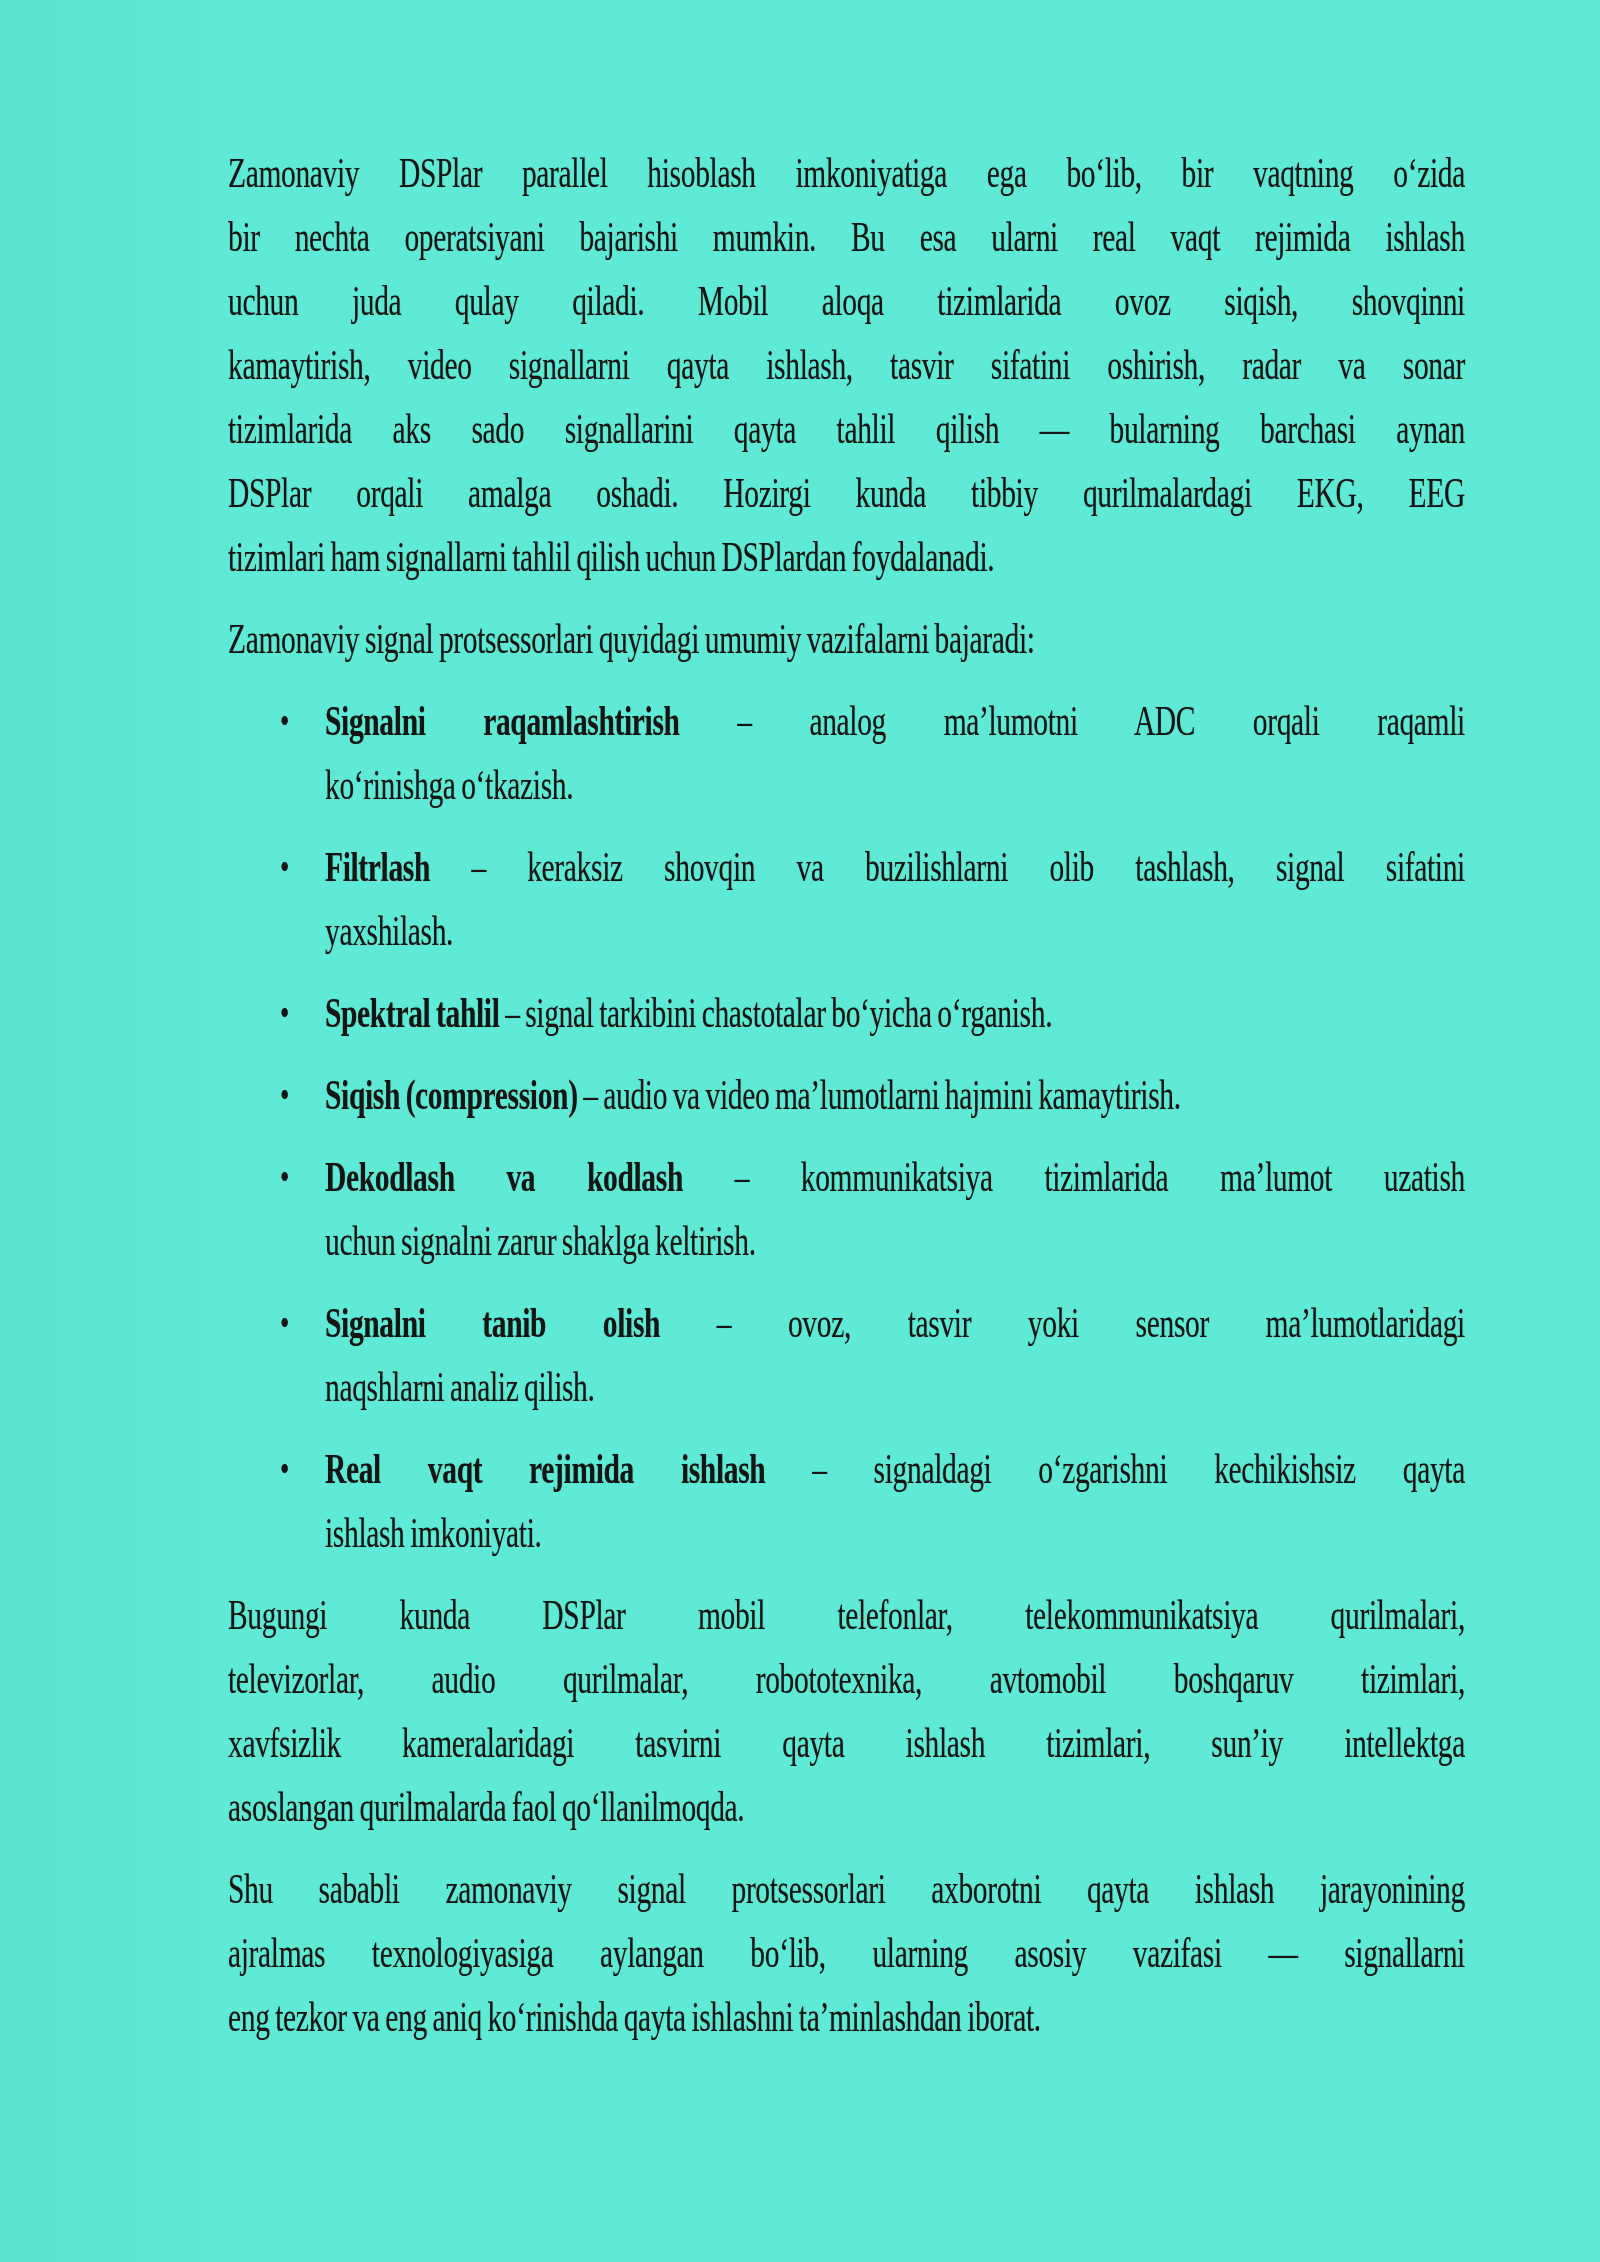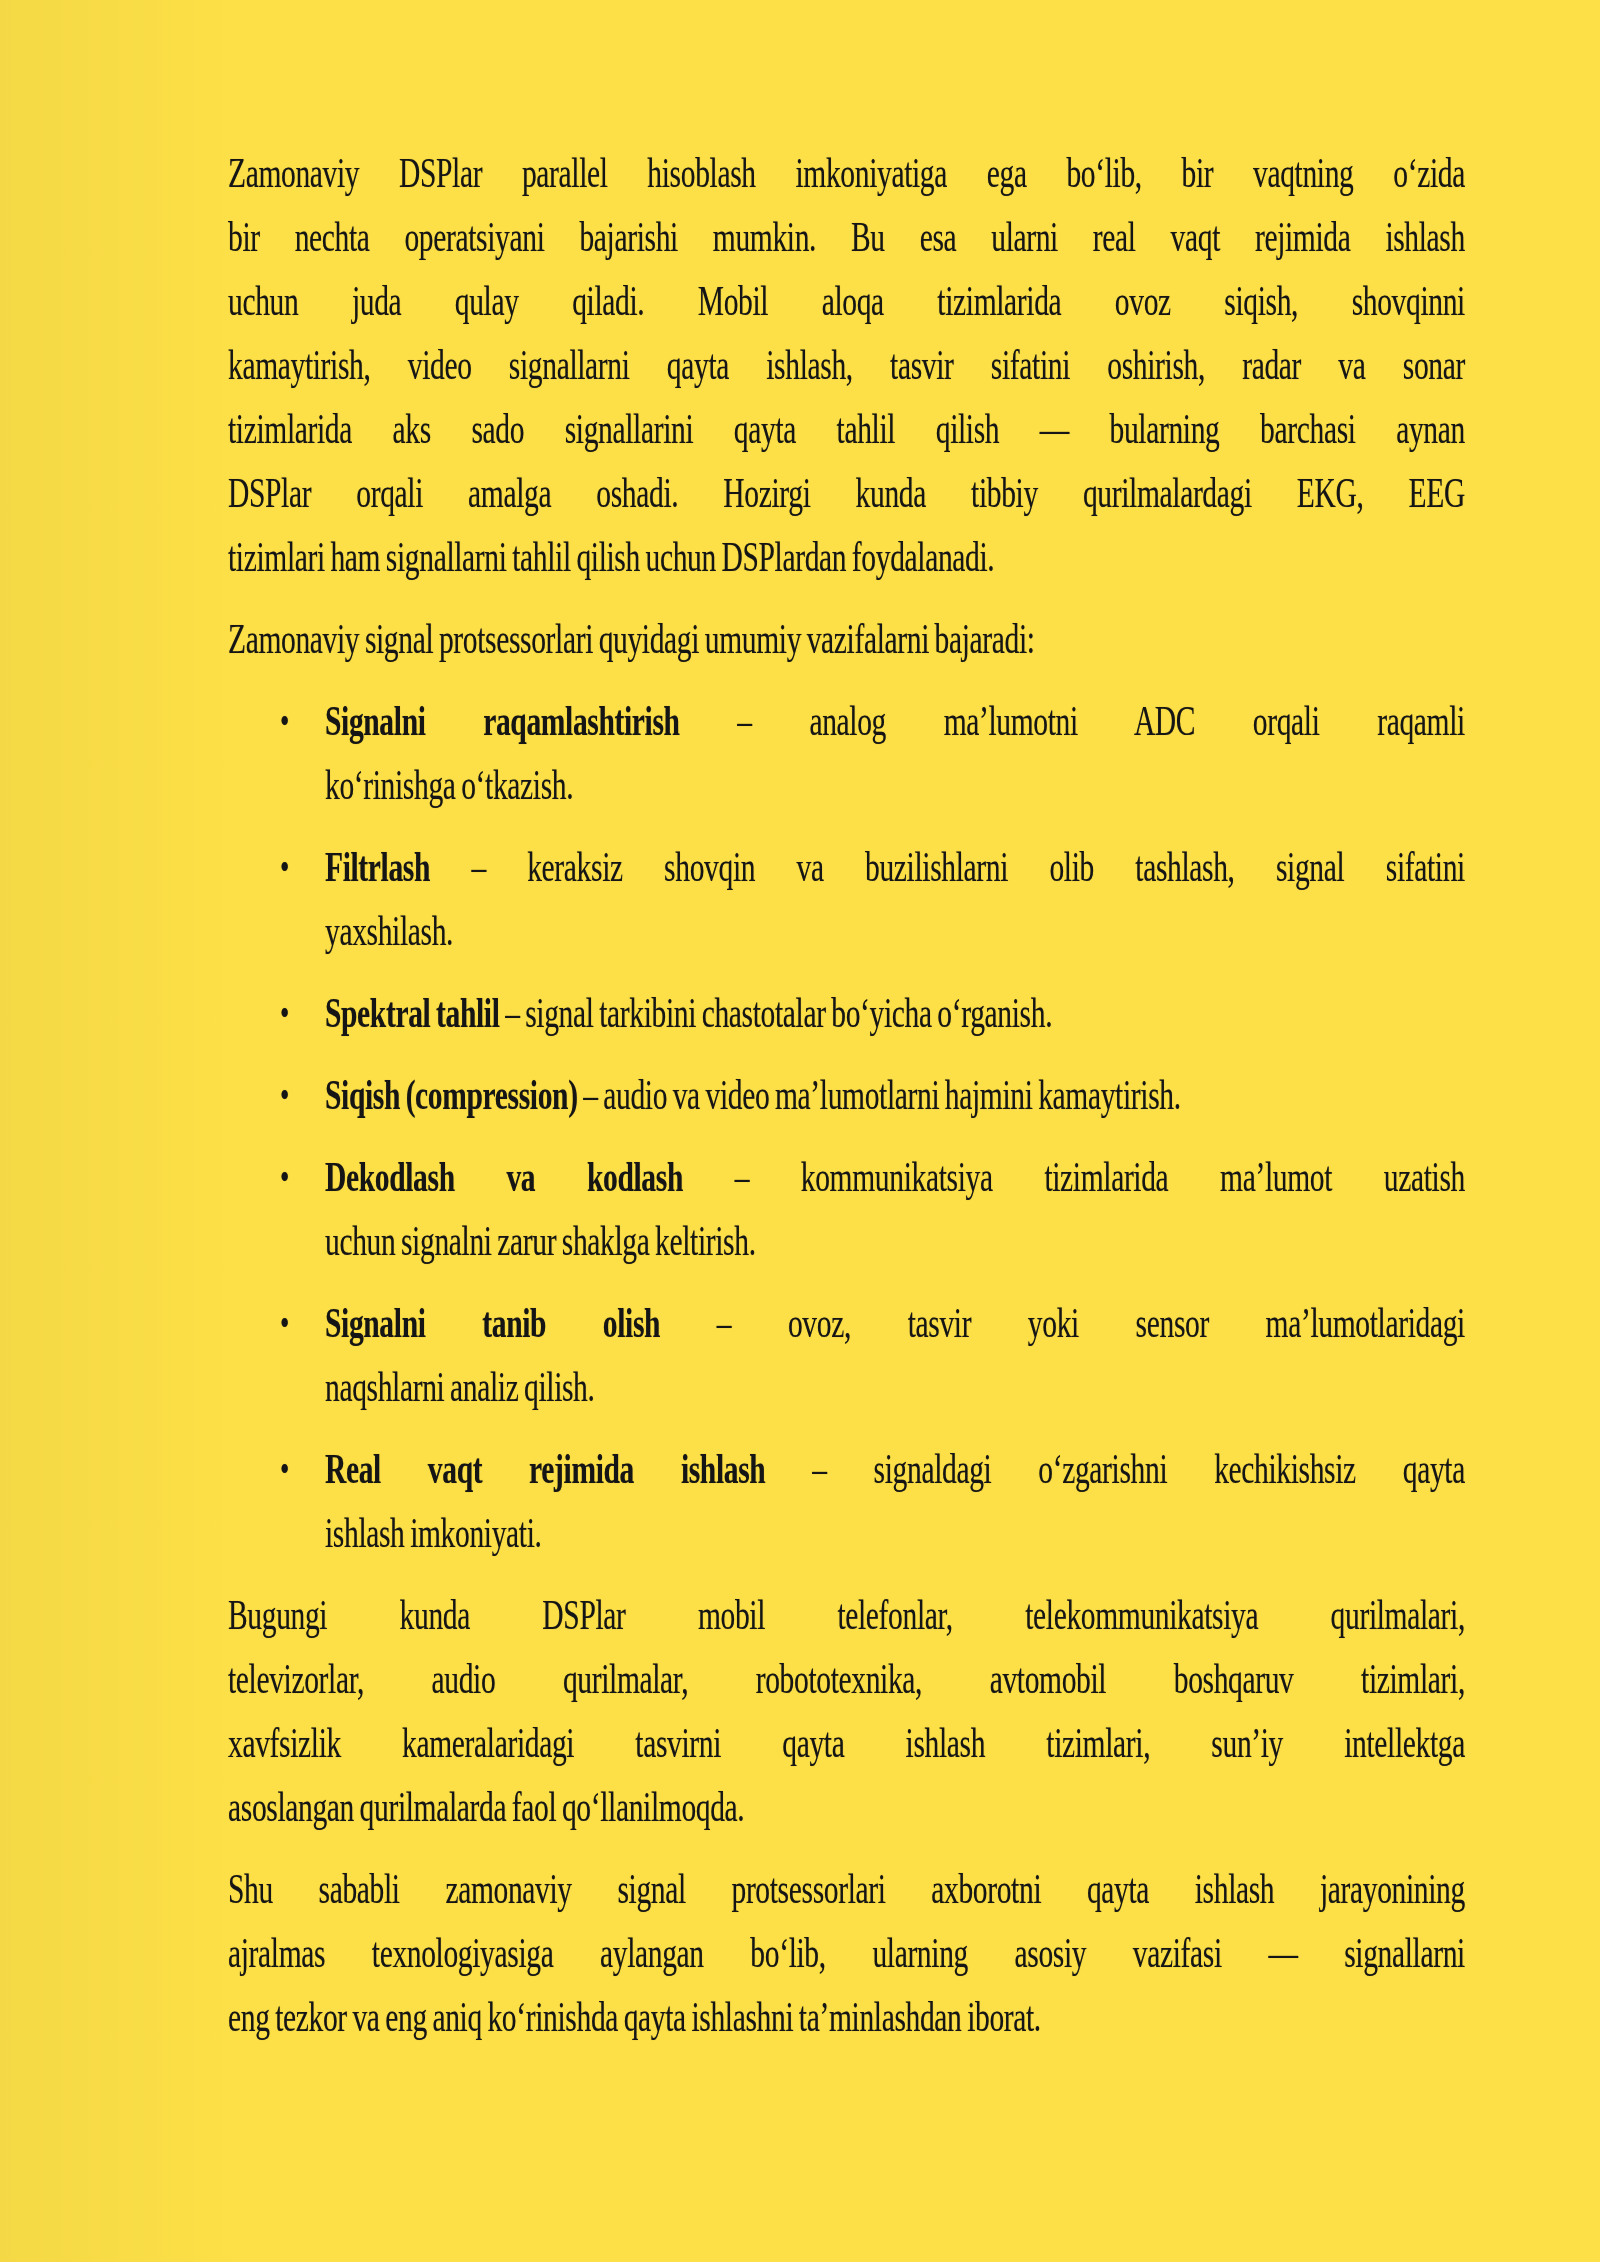--- a/index.html
+++ b/index.html
@@ -5,21 +5,21 @@
   html, body {
     margin: 0;
     padding: 0;
     background: #ffffff;
     overflow: hidden;
   }
   .page {
     position: relative;
     width: 1600px;
     height: 2262px;
-    background: #fde047;
+    background: #5eead4;
     overflow: hidden;
     font-family: "Liberation Serif", "DejaVu Serif", serif;
     color: #151515;
   }
   
   .page::before {
     content: "";
     position: absolute;
     left: 0; top: 0; bottom: 0;
     width: 240px;

